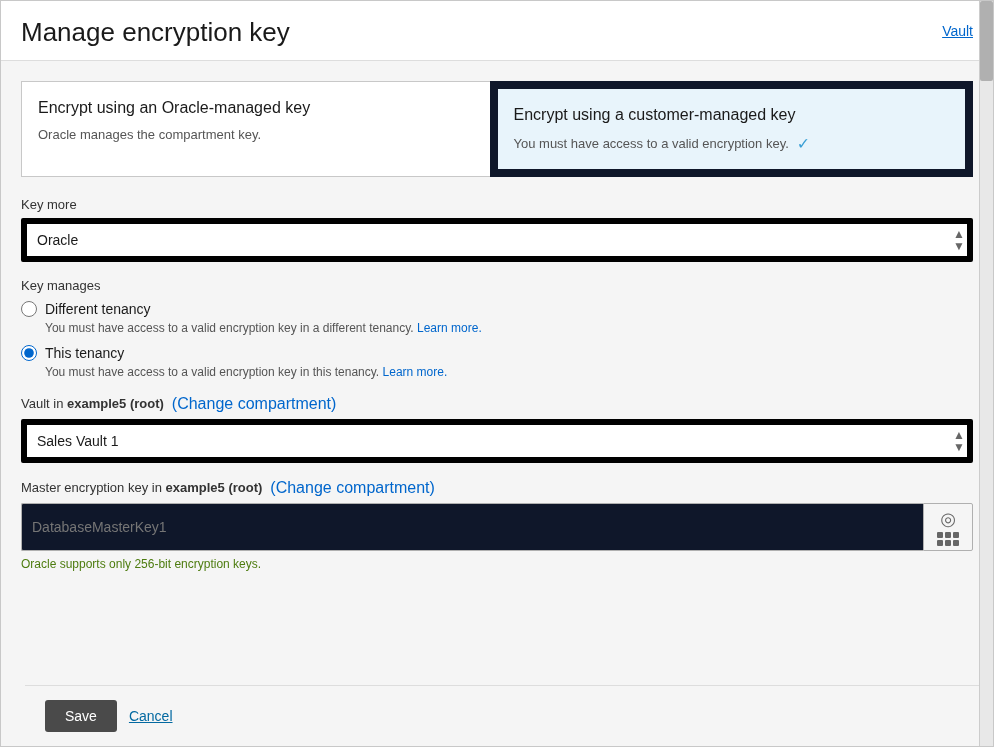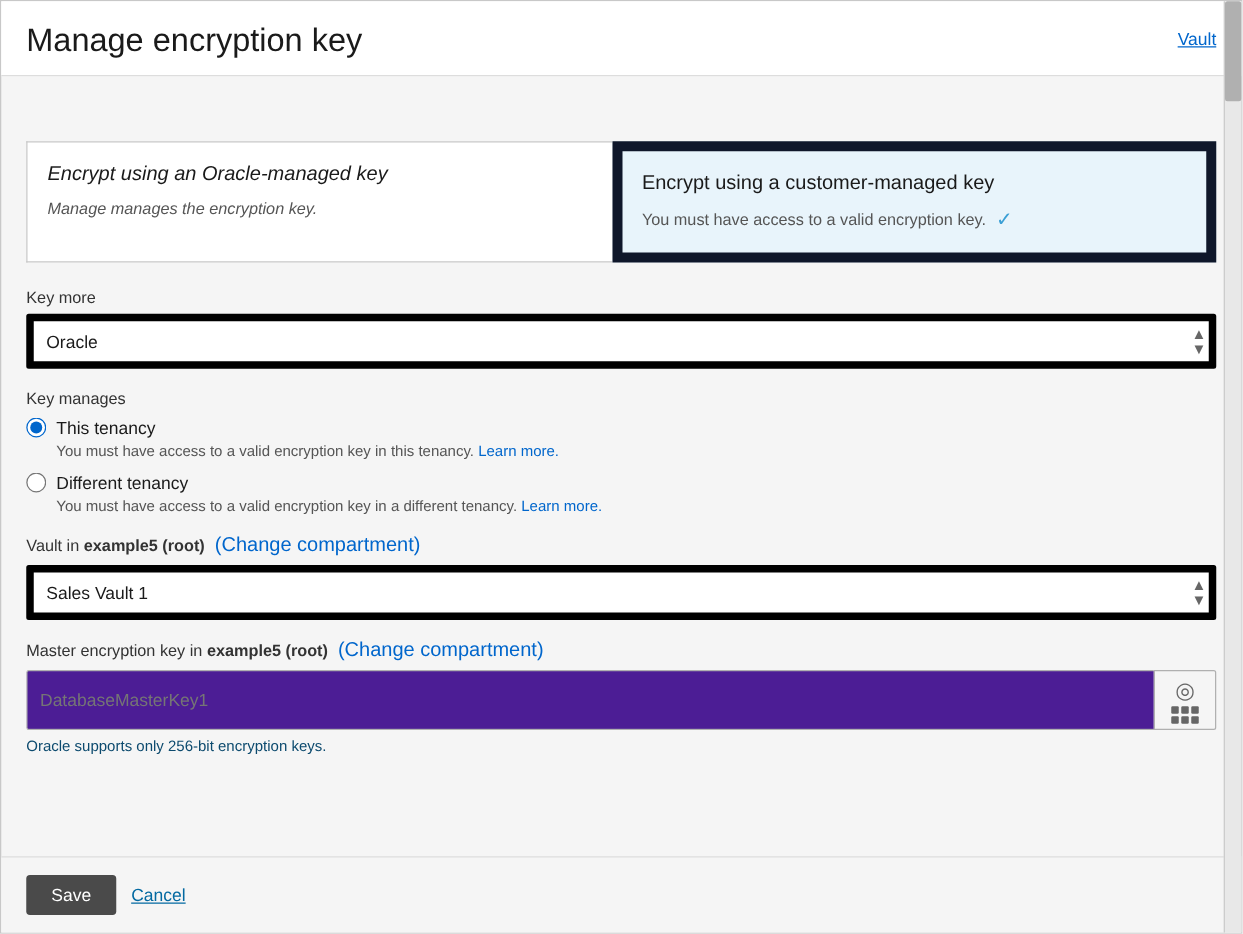--- a/index.html
+++ b/index.html
@@ -19,21 +19,20 @@
     }
 
     .dialog {
       width: 994px;
       min-height: 747px;
       background: #f5f5f5;
       border: 1px solid #c8c8c8;
       position: relative;
       display: flex;
       flex-direction: column;
-      gap: 32px;
     }
 
     .dialog-header {
       background: #ffffff;
       padding: 16px 20px 12px 20px;
       border-bottom: 1px solid #ddd;
       display: flex;
       justify-content: space-between;
       align-items: flex-start;
     }
@@ -88,21 +87,20 @@
     .option-card {
       border: 1px solid #c8c8c8;
       padding: 16px;
       background: #fff;
       cursor: pointer;
       flex: 1;
     }
 
     .option-card:first-child {
       border-right: none;
-      font-style: italic;
     }
 
     .option-card.selected {
       background: #e8f4fb;
       border: 8px solid #0f172a;
     }
 
     .option-card-title {
       font-size: 16px;
       font-weight: 400;
@@ -230,21 +228,21 @@
       gap: 0;
       align-items: stretch;
     }
 
     .text-input {
       flex: 1;
       padding: 8px 10px;
       border: 1px solid #b0b0b0;
       font-size: 14px;
       color: #888;
-      background: #4c1d95;
+      background: #0f172a;
       border-right: none;
       border-radius: 2px 0 0 2px;
     }
 
     .browse-button {
       width: 50px;
       border: 1px solid #b0b0b0;
       background: #f5f5f5;
       cursor: pointer;
       display: flex;
@@ -270,32 +268,33 @@
 
     .browse-dot {
       width: 6px;
       height: 6px;
       background: #666;
       border-radius: 1px;
     }
 
     .hint-text {
       font-size: 12px;
-      color: #0c4a6e;
+      color: #4d7c0f;
       margin-top: 6px;
     }
 
     
     .dialog-footer {
       background: #f5f5f5;
       padding: 14px 20px;
       border-top: 1px solid #ddd;
       display: flex;
       gap: 12px;
       align-items: center;
+      margin-left: 24px;
     }
 
     .save-button {
       padding: 8px 20px;
       background: #4a4a4a;
       color: #fff;
       border: none;
       font-size: 14px;
       cursor: pointer;
       border-radius: 3px;
@@ -326,21 +325,21 @@
     <a class="help-link">Vault</a>
   </div>
 
   <div class="dialog-body">
 
     <div class="option-cards">
 
       <div class="option-card">
         <div class="option-card-title">Encrypt using an Oracle-managed key</div>
         <div class="option-card-desc">
-          <span>Manage manages the encryption key.</span>
+          <span>Oracle manages the compartment key.</span>
         </div>
       </div>
 
       <div class="option-card selected">
         <div class="option-card-title">Encrypt using a customer-managed key</div>
         <div class="option-card-desc">
           <span>You must have access to a valid encryption key.</span>
           <span class="check-mark">✓</span>
         </div>
       </div>
@@ -362,40 +361,40 @@
       </div>
     </div>
 
     <div class="form-group">
       <div class="key-location-label">Key manages</div>
 
       <div class="radio-group">
 
         <div class="radio-item">
           <label class="radio-label">
+            <input type="radio" class="radio-input" name="tenancy" style="">
+            <span>Different tenancy</span>
+          </label>
+          <div class="radio-desc">
+            <span>You must have access to a valid encryption key in a different tenancy.</span>
+            <a href="#">Learn more.</a>
+          </div>
+        </div>
+
+        <div class="radio-item">
+          <label class="radio-label">
             <input type="radio" class="radio-input" name="tenancy" checked="" style="">
             <span>This tenancy</span>
           </label>
           <div class="radio-desc">
             <span>You must have access to a valid encryption key in this tenancy.</span>
             <a href="#">Learn more.</a>
           </div>
         </div>
 
-        <div class="radio-item">
-          <label class="radio-label">
-            <input type="radio" class="radio-input" name="tenancy" style="">
-            <span>Different tenancy</span>
-          </label>
-          <div class="radio-desc">
-            <span>You must have access to a valid encryption key in a different tenancy.</span>
-            <a href="#">Learn more.</a>
-          </div>
-        </div>
-
       </div>
     </div>
 
     <div class="form-group">
       <div class="section-header">
         <span>Vault in <strong>example5 (root)</strong></span>
         <a class="link">(Change compartment)</a>
       </div>
       <div class="select-wrapper">
         <select>

